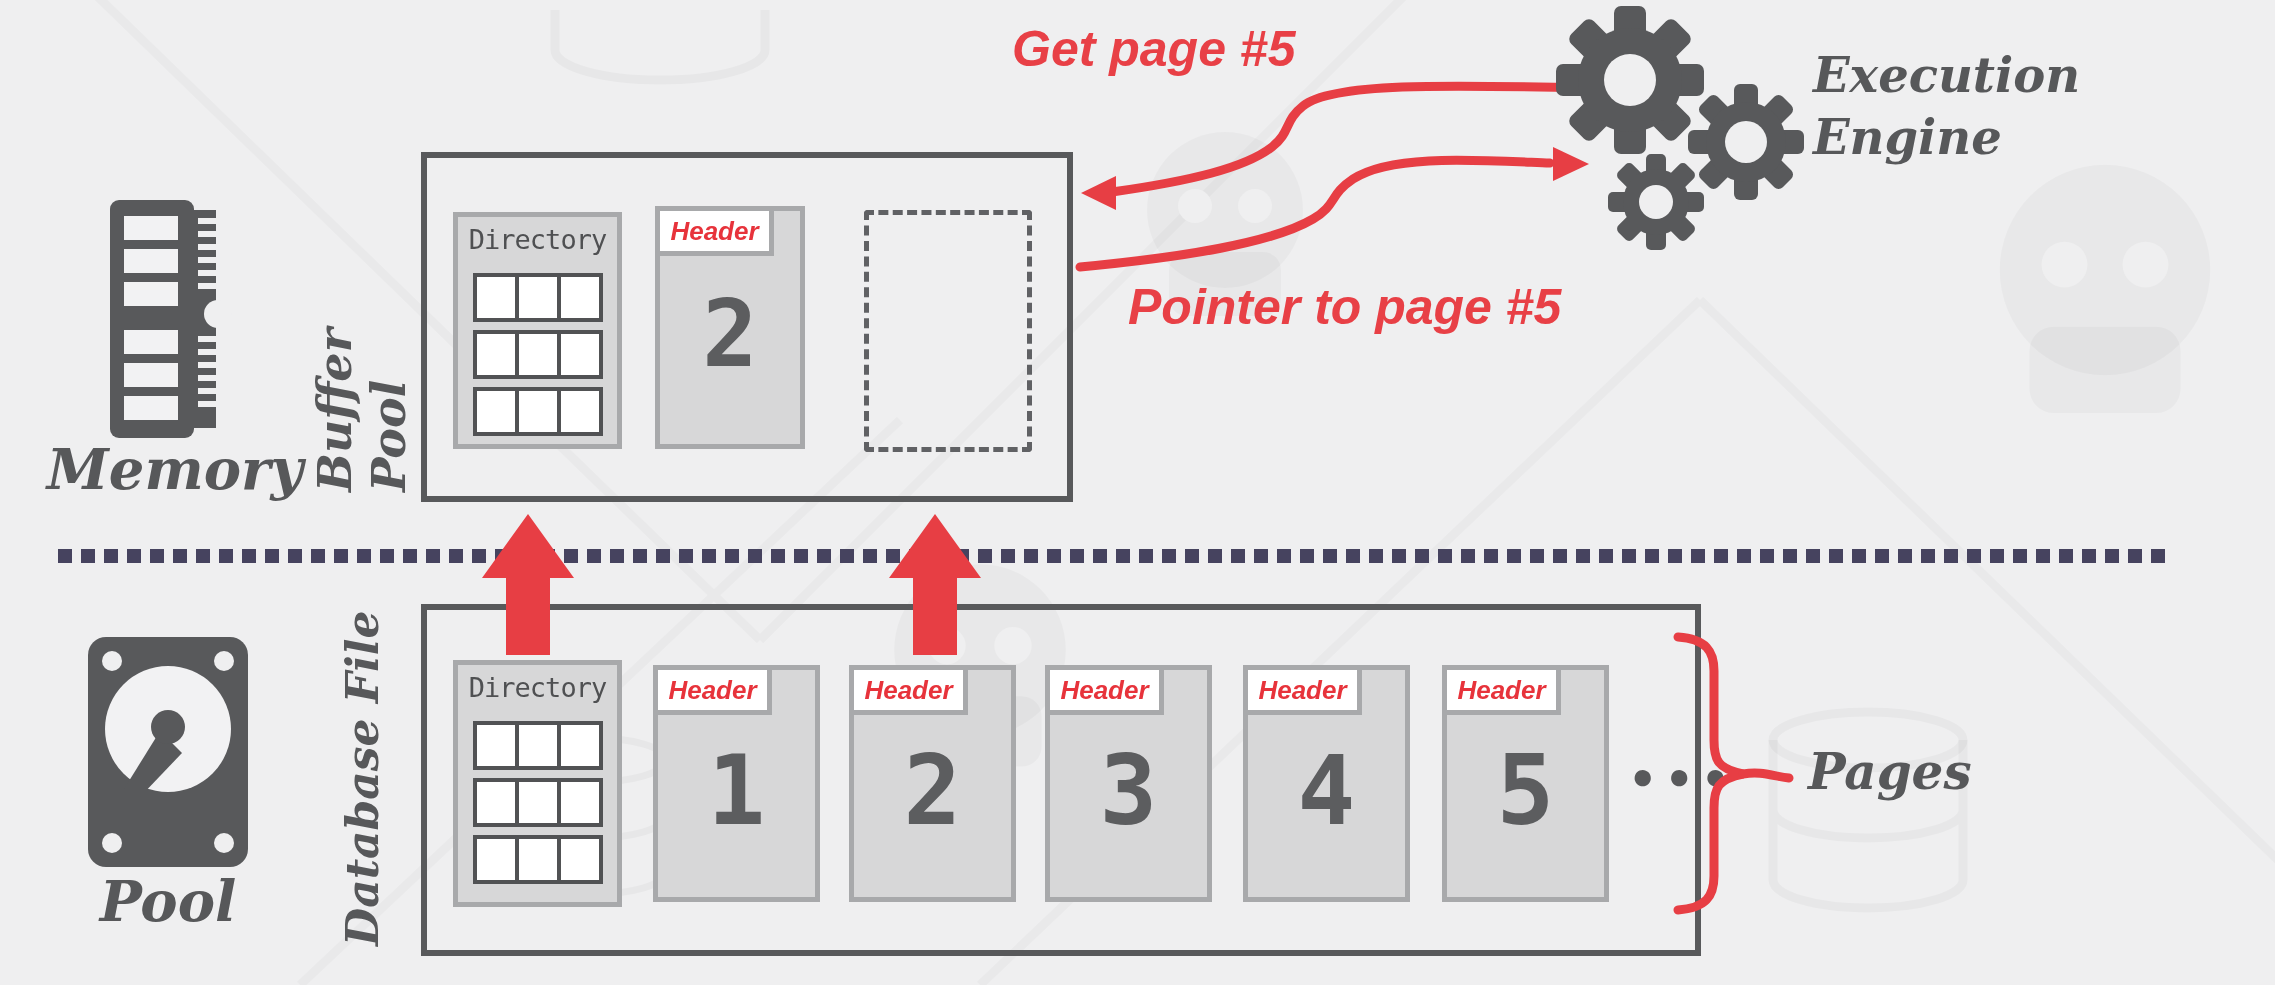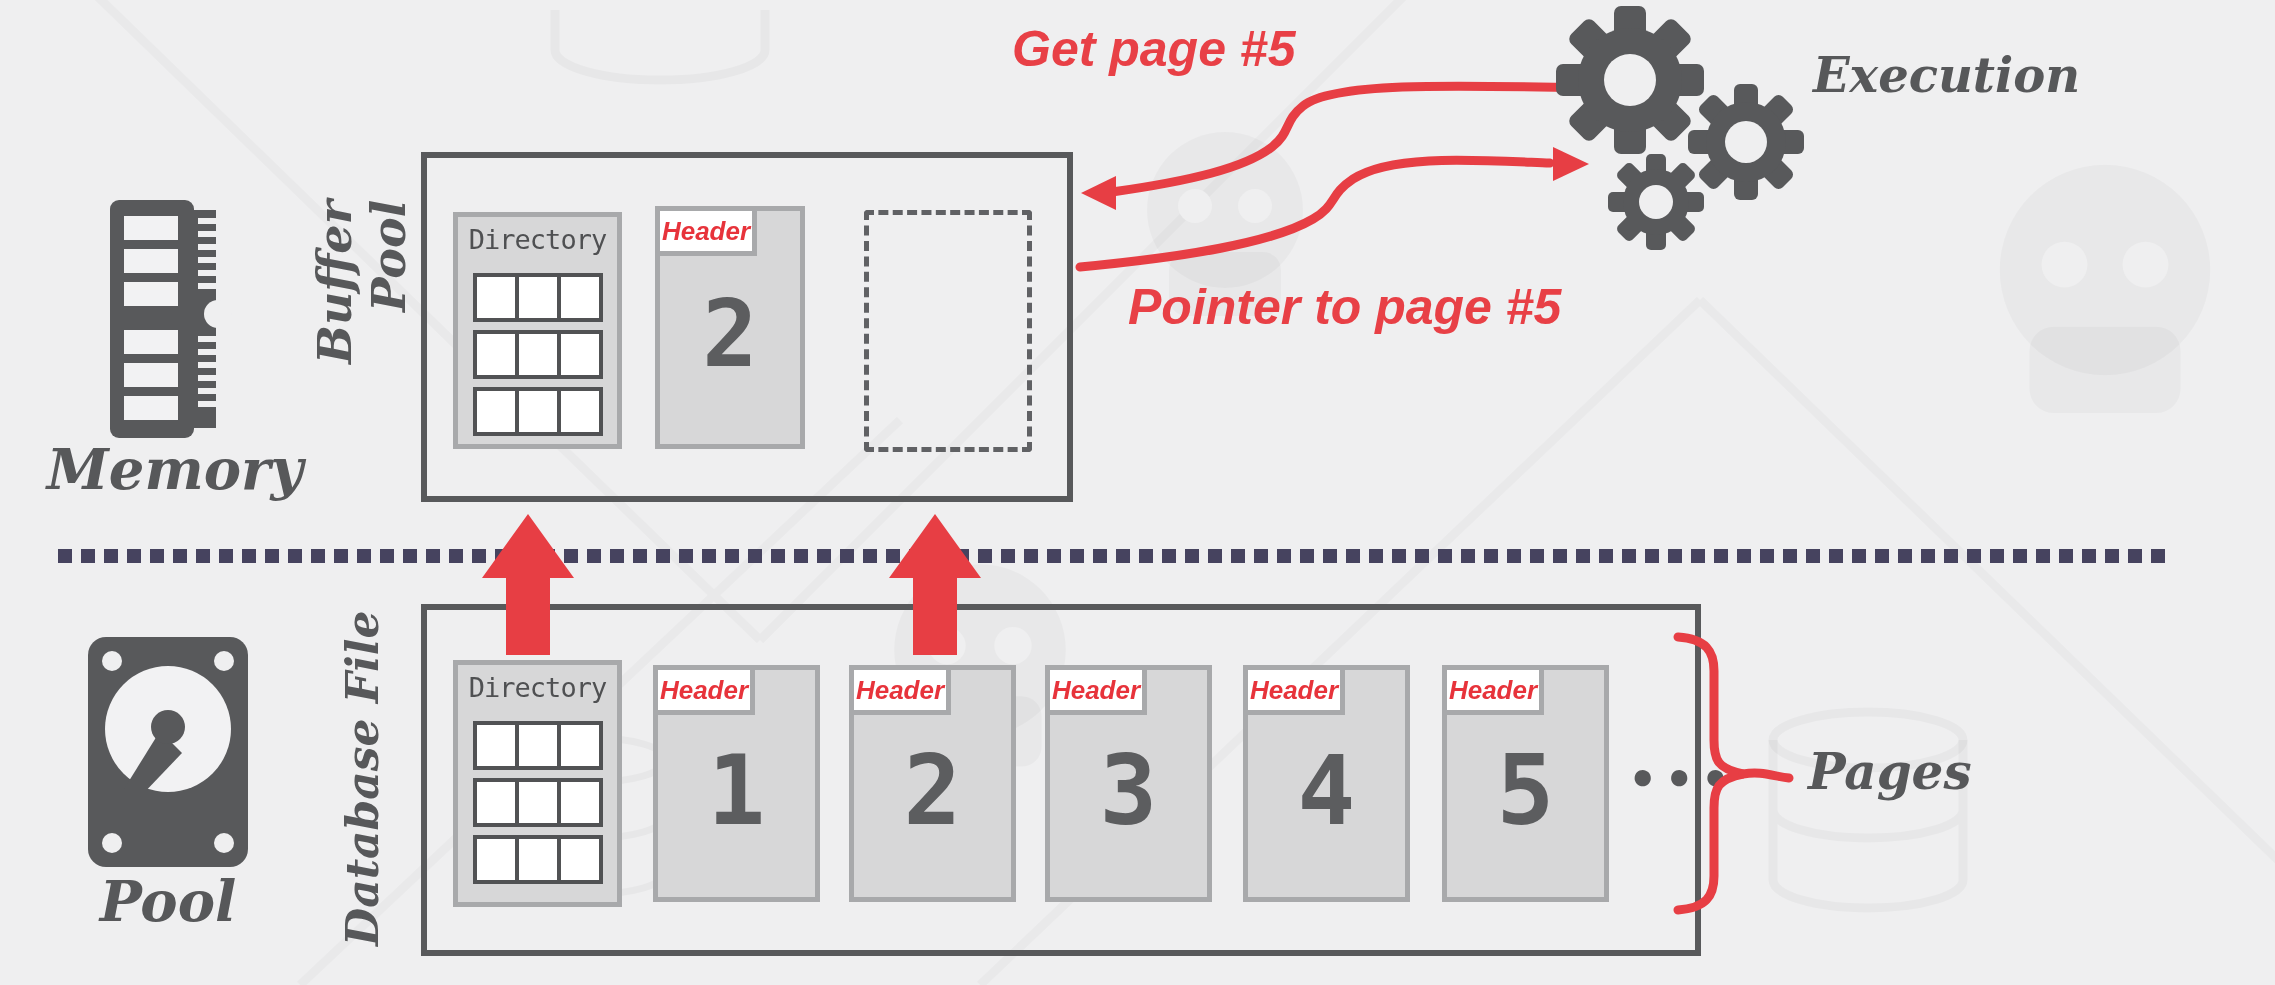--- a/index.html
+++ b/index.html
@@ -25,42 +25,42 @@
     letter-spacing:-1px;
   }
   .dir-grid{position:absolute;left:0;right:0;top:48px;display:flex;flex-direction:column;align-items:center;}
   .dir-row{display:flex;margin-top:8px;}
   .dir-cell{
     width:46px;height:49px;background:#ffffff;border:4px solid #515254;
     box-sizing:border-box;margin-left:-4px;
   }
   .dir-cell:first-child{margin-left:0;}
   .header-tab{
-    position:absolute;top:0;left:0;width:97px;height:45px;background:#ffffff;
+    position:absolute;top:0;left:0;width:114px;height:45px;background:#ffffff;
     border-right:5px solid #a8a9ab;border-bottom:5px solid #a8a9ab;
     display:flex;align-items:center;justify-content:center;box-sizing:border-box;
   }
   .header-tab span{
     font-style:italic;font-weight:600;font-size:26px;color:#e7333b;
     font-family:"Liberation Sans","DejaVu Sans",sans-serif;
   }
   .page-num{
     position:absolute;left:0;right:0;top:50%;transform:translateY(-44%);
     text-align:center;
     font-family:"DejaVu Sans Mono","Liberation Mono",monospace;
     font-weight:bold;color:#5c5d5f;
   }
   .empty-slot{
     position:absolute;box-sizing:border-box;
     border:5px dashed #606164;border-radius:4px;background:transparent;
   }
   
   .ser{
     font-family:"DejaVu Serif","Liberation Serif",serif;
-    font-style:italic;font-weight:bold;color:#57585a;text-align:right;
+    font-style:italic;font-weight:bold;color:#57585a;
   }
   .vlabel{
     position:absolute;display:flex;align-items:center;justify-content:center;
     writing-mode:vertical-rl;transform:rotate(180deg);
   }
   
   .red-note{
     position:absolute;font-style:italic;font-weight:600;font-size:50px;
     color:#e84046;white-space:nowrap;
     font-family:"Liberation Sans","DejaVu Sans",sans-serif;
@@ -258,20 +258,21 @@
 </div>
 
 <div class="ellipsis" style="left:1628px;top:752px;">•••</div>
 <div class="abs ser" style="left:1792px;top:742px;font-size:50px;margin-left:16px;">Pages</div>
 
 <div class="red-note fg" style="left:1012px;top:20px;">Get page #5</div>
 <div class="red-note fg" style="left:1128px;top:278px;">Pointer to page #5</div>
 
 <div class="abs ser fg" style="left:1813px;top:44px;font-size:48px;line-height:62px;">
   <div>Execution</div>
+  <div>Engine</div>
 </div>
 
 <svg class="overlay" width="2275" height="985" viewBox="0 0 2275 985">
 
   <g>
     <path d="M 1112,192 C 1190,181 1245,168 1272,147 C 1291,132 1284,121 1303,106 C 1332,82 1450,85 1598,88" fill="none" stroke="#e73e44" stroke-width="9" stroke-linecap="round"></path>
     <polygon points="1081,193 1116,176 1116,210" fill="#e73e44"></polygon>
   </g>
 
   <g>

